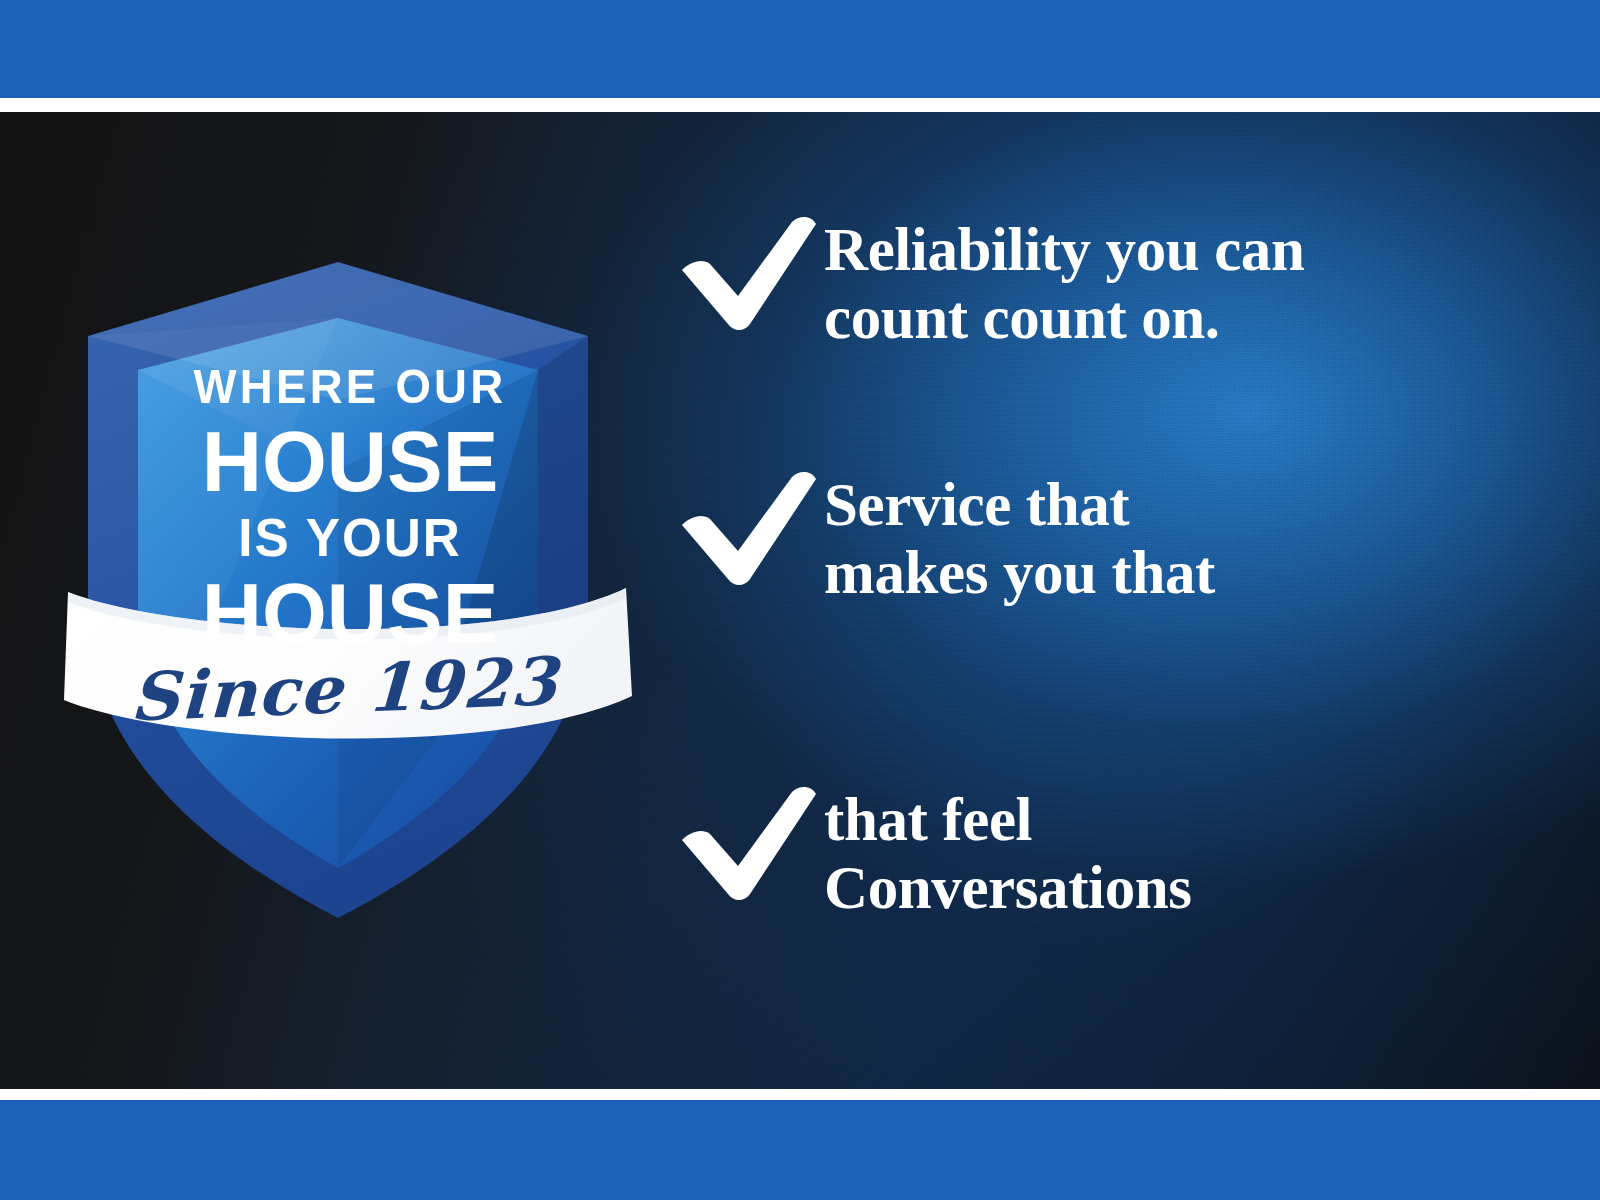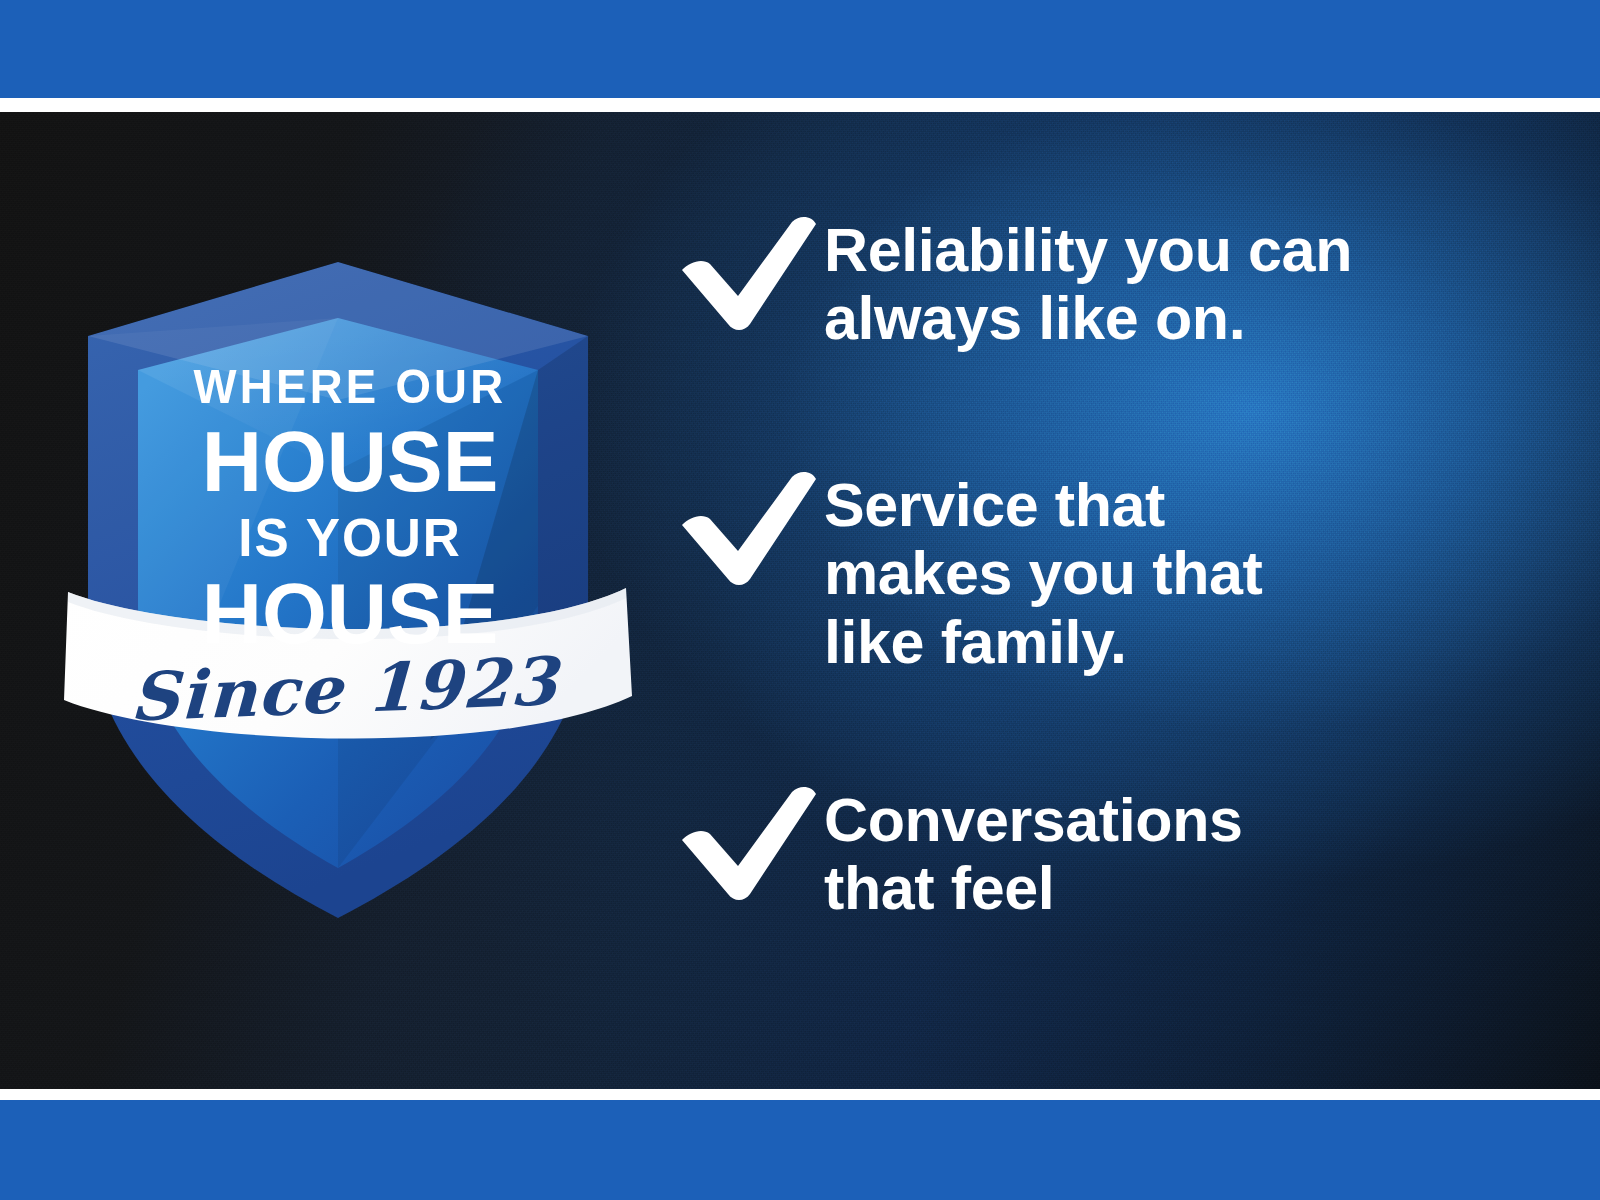--- a/index.html
+++ b/index.html
@@ -152,21 +152,21 @@
   .check-wrap {
     flex: 0 0 auto;
     width: 152px;
     height: 120px;
     position: relative;
   }
   .check-wrap svg { display: block; width: 100%; height: 100%; }
 
   .bullet-text {
     color: #ffffff;
-    font-family: Liberation Sans, sans-serif;
+    font-family: Liberation Serif, serif;
     font-weight: bold;
     font-size: 61px;
     line-height: 1.12;
     letter-spacing: -0.4px;
     padding-top: 4px;
   }
   .bullet-text .ln { display: block; white-space: nowrap; }
 </style>
 </head>
 <body>
@@ -265,58 +265,57 @@
                    C 18 50 30 46 38 52
                    L 66 84
                    L 120 10
                    C 128 2 140 4 144 12
                    L 78 112
                    C 72 120 62 120 56 112 Z" fill="#ffffff"></path>
         </svg>
       </span>
       <span class="bullet-text">
         <span class="ln">Reliability you can</span>
-        <span class="ln">always like on.</span>
+        <span class="ln">count count on.</span>
       </span>
     </div>
 
     <div class="bullet" id="bullet-1">
       <span class="check-wrap">
         <svg viewBox="0 0 152 120" xmlns="http://www.w3.org/2000/svg" aria-hidden="true">
           <path d="M 10 58
                    C 18 50 30 46 38 52
                    L 66 84
                    L 120 10
                    C 128 2 140 4 144 12
                    L 78 112
                    C 72 120 62 120 56 112 Z" fill="#ffffff"></path>
         </svg>
       </span>
       <span class="bullet-text">
         <span class="ln">Service that</span>
         <span class="ln">makes you that</span>
-        <span class="ln">like family.</span>
       </span>
     </div>
 
     <div class="bullet" id="bullet-2">
       <span class="check-wrap">
         <svg viewBox="0 0 152 120" xmlns="http://www.w3.org/2000/svg" aria-hidden="true">
           <path d="M 10 58
                    C 18 50 30 46 38 52
                    L 66 84
                    L 120 10
                    C 128 2 140 4 144 12
                    L 78 112
                    C 72 120 62 120 56 112 Z" fill="#ffffff"></path>
         </svg>
       </span>
       <span class="bullet-text">
+        <span class="ln">that feel</span>
         <span class="ln">Conversations</span>
-        <span class="ln">that feel</span>
       </span>
     </div>
 
   </div>
 
   <div class="whiterule" id="rule-bottom"></div>
   <div class="brandbar" id="brandbar-bottom"></div>
 
 </div>
 

